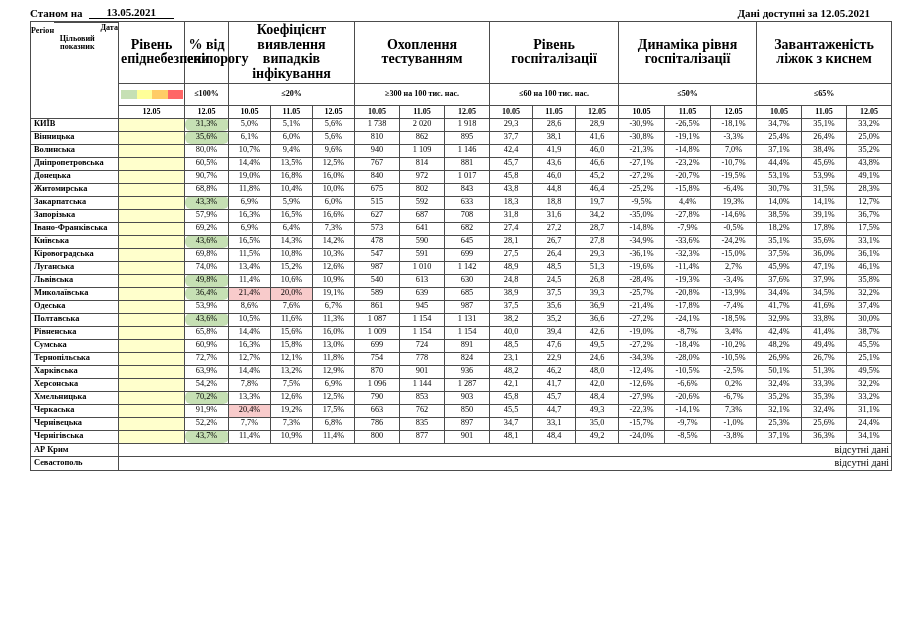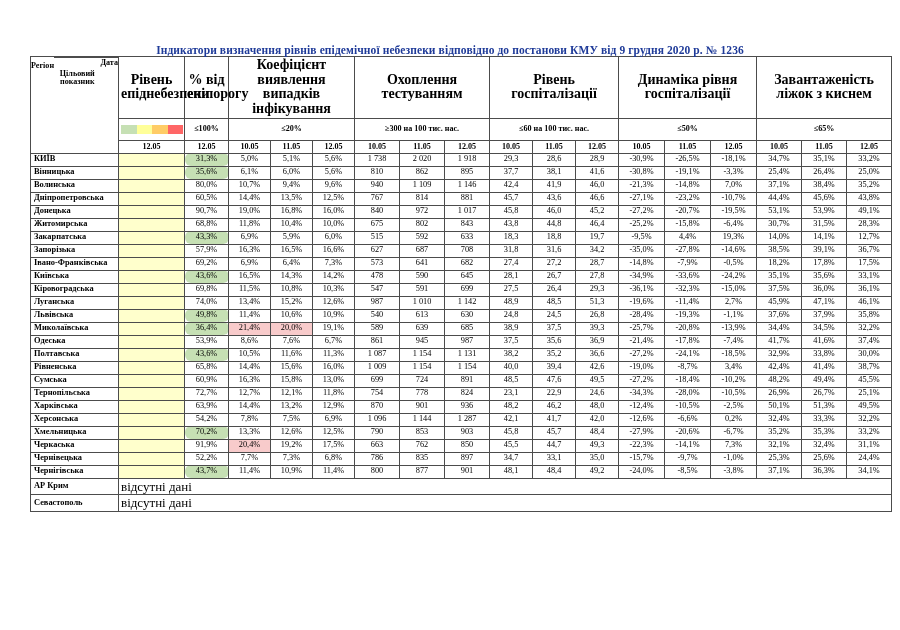--- a/index.html
+++ b/index.html
@@ -67,41 +67,49 @@
   .target-swatches{
     display:flex;
     height:9px;
     width:62px;
     margin:0 auto;
   }
   .target-swatches span{flex:1;display:block;}
   .green{background:#c6e0b4;border-radius:6px;}
   .pink{background:#f8cbcb;margin-top:12px;}
   .na{
-    text-align:left;
-    font-size:13px;
+    text-align:right;
+    font-size:10px;
     font-style:normal;
   }
   .tall{height:22px;}
   col.c-region{width:88px;}
   col.c-lvl{width:66px;}
   col.c-pct{width:44px;}
   col.c-k{width:42px;}
   col.c-test{width:45px;}
   col.c-hosp{width:43px;}
   col.c-dyn{width:46px;}
   col.c-bed{width:45px;}
 </style>
 </head>
 <body>
 
 <div class="page">
 
-  <div class="title">Індикатори визначення рівнів епідемічної небезпеки відповідно до постанови КМУ від 9 грудня 2020 р. № 1236</div>
 
+  <div class="subhead">
+    <div class="left">
+      <span>Станом на</span>
+      <span class="date-box">13.05.2021</span>
+    </div>
+    <div>
+      <span>Дані доступні за 12.05.2021</span>
+    </div>
+  </div>
 
   <table>
     <colgroup>
       <col class="c-region">
       <col class="c-lvl">
       <col class="c-pct">
       <col class="c-k">
         <col class="c-k">
         <col class="c-k">
       <col class="c-test">
@@ -433,21 +441,21 @@
           <td>10,6%</td>
           <td>10,9%</td>
           <td>540</td>
           <td>613</td>
           <td>630</td>
           <td>24,8</td>
           <td>24,5</td>
           <td>26,8</td>
           <td>-28,4%</td>
           <td>-19,3%</td>
-          <td>-1,1%</td>
+          <td>-3,4%</td>
           <td>37,6%</td>
           <td>37,9%</td>
           <td>35,8%</td>
         </tr>
         <tr>
           <td class="row-region">Миколаївська</td>
           <td class="lvl-cell"></td>
           <td class="green">36,4%</td>
           <td class="pink">21,4%</td>
           <td class="pink">20,0%</td>

